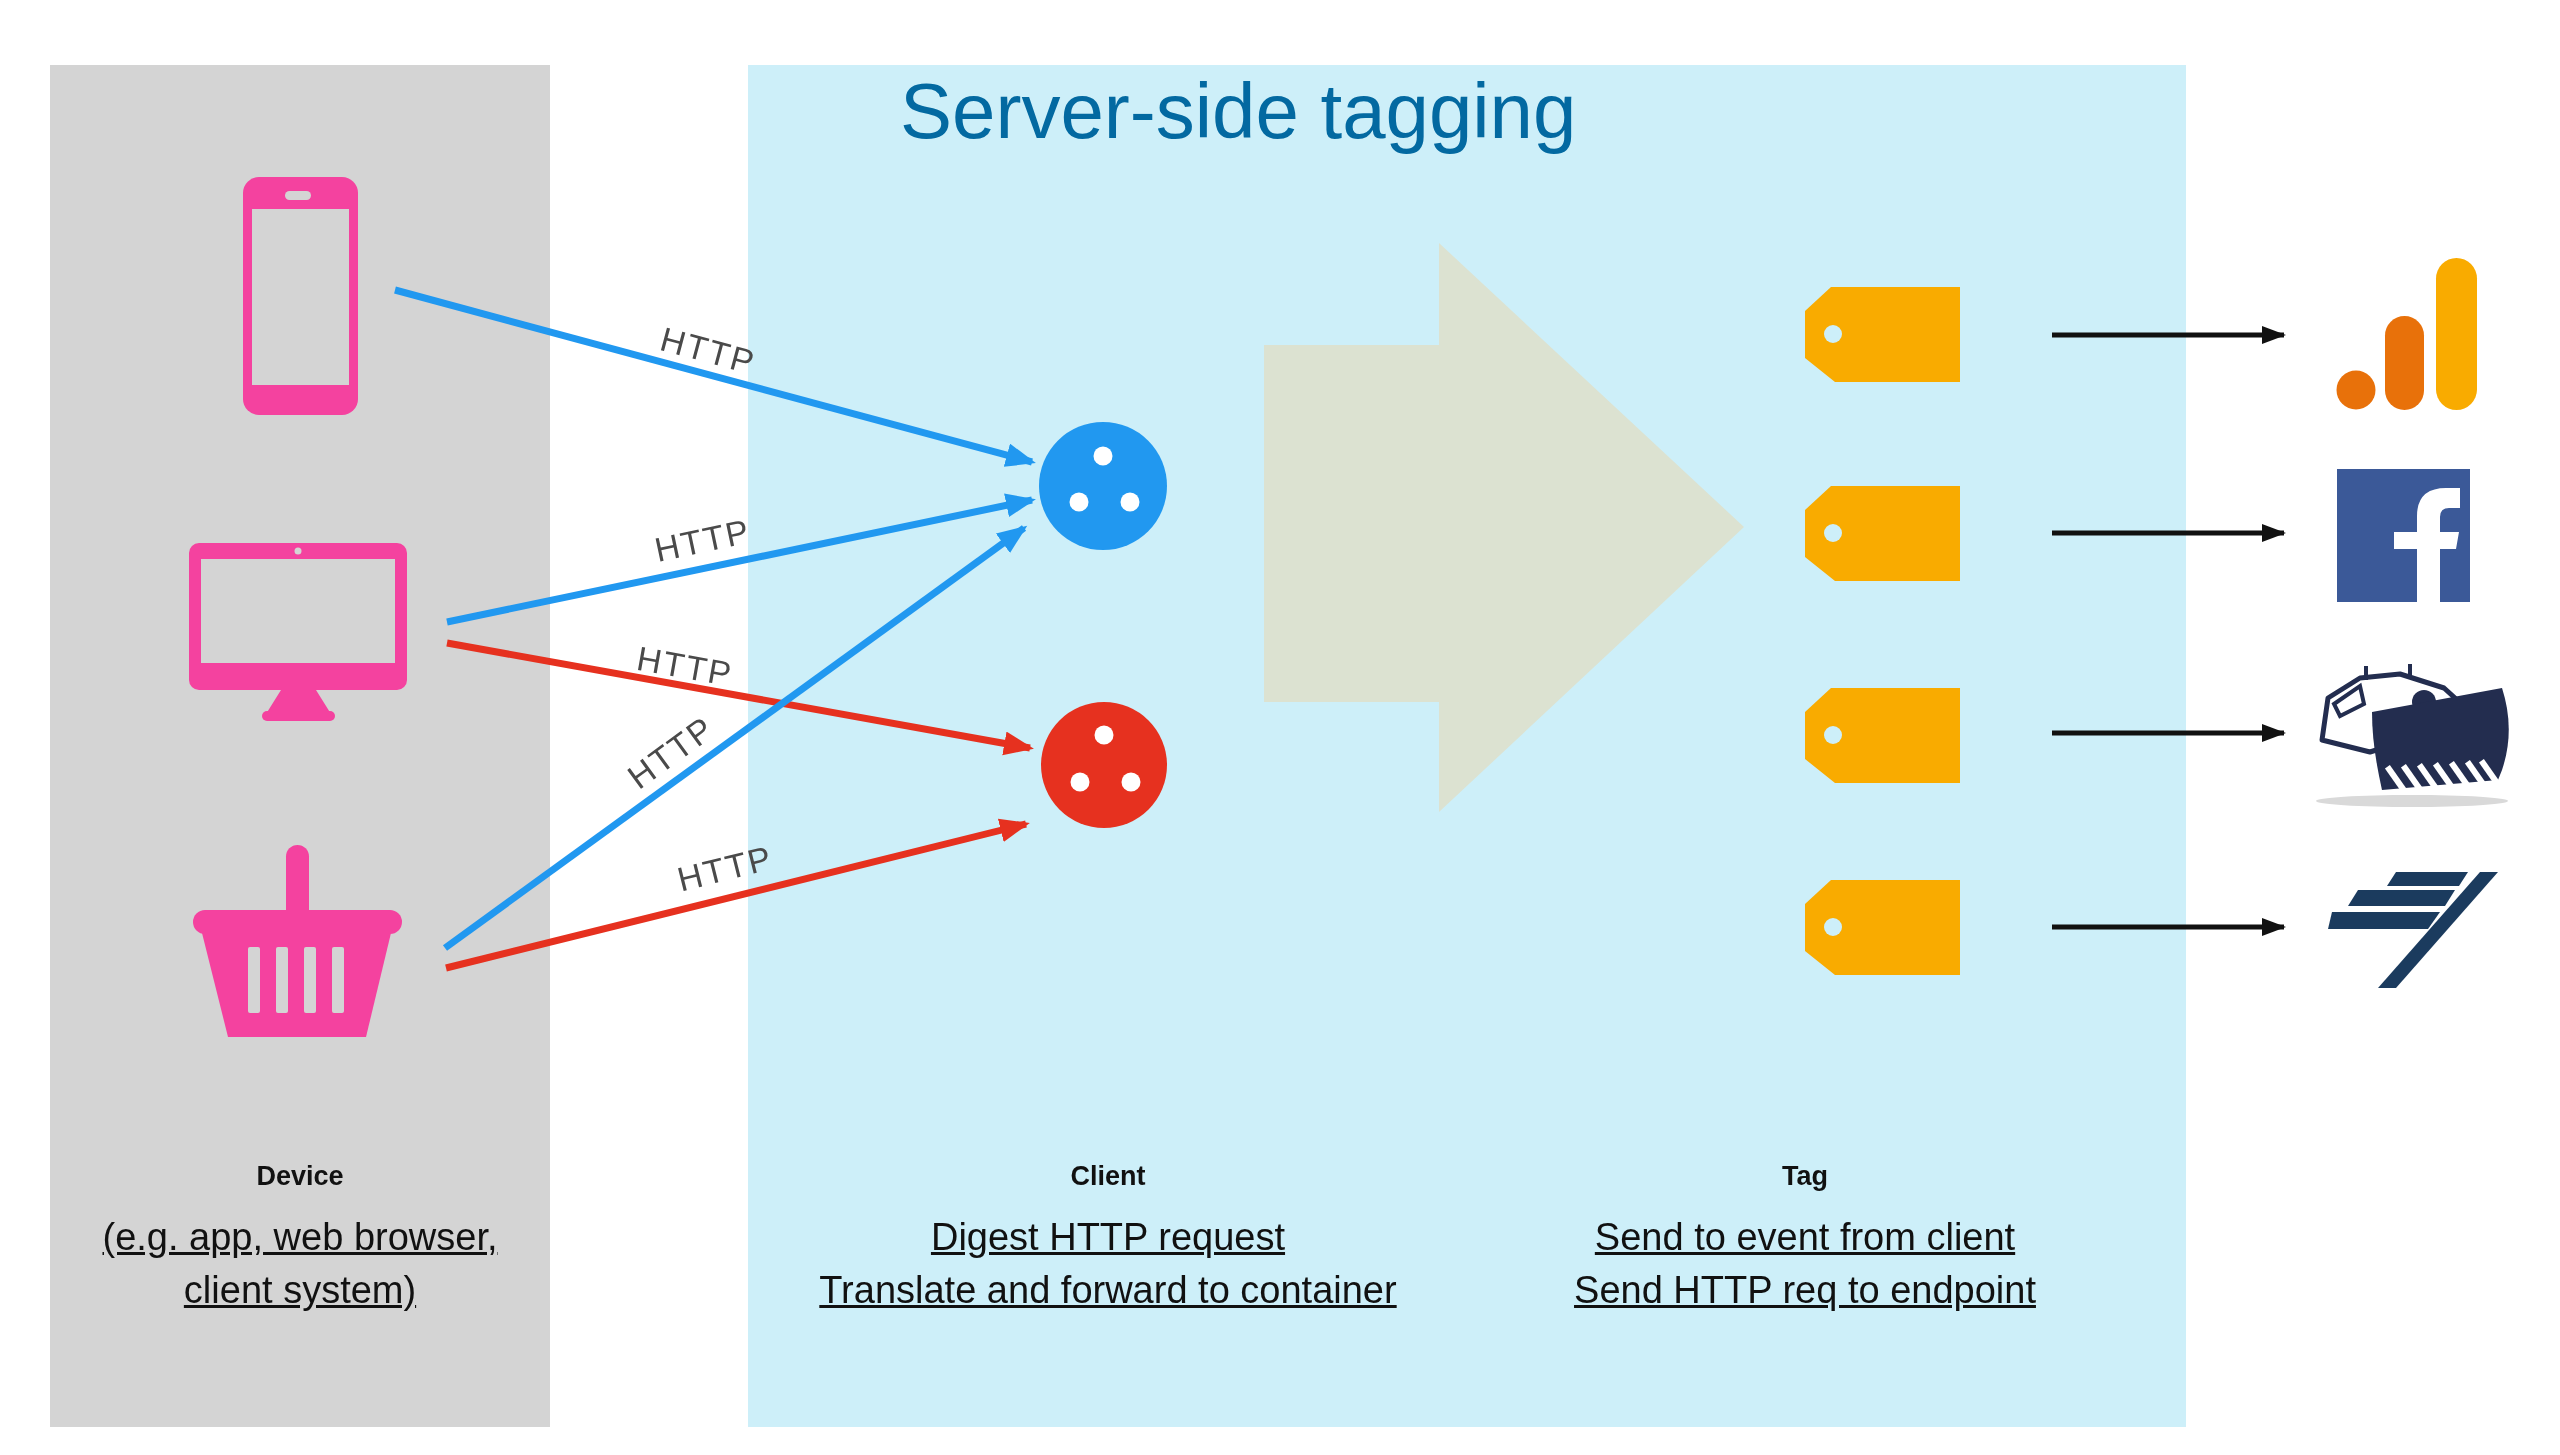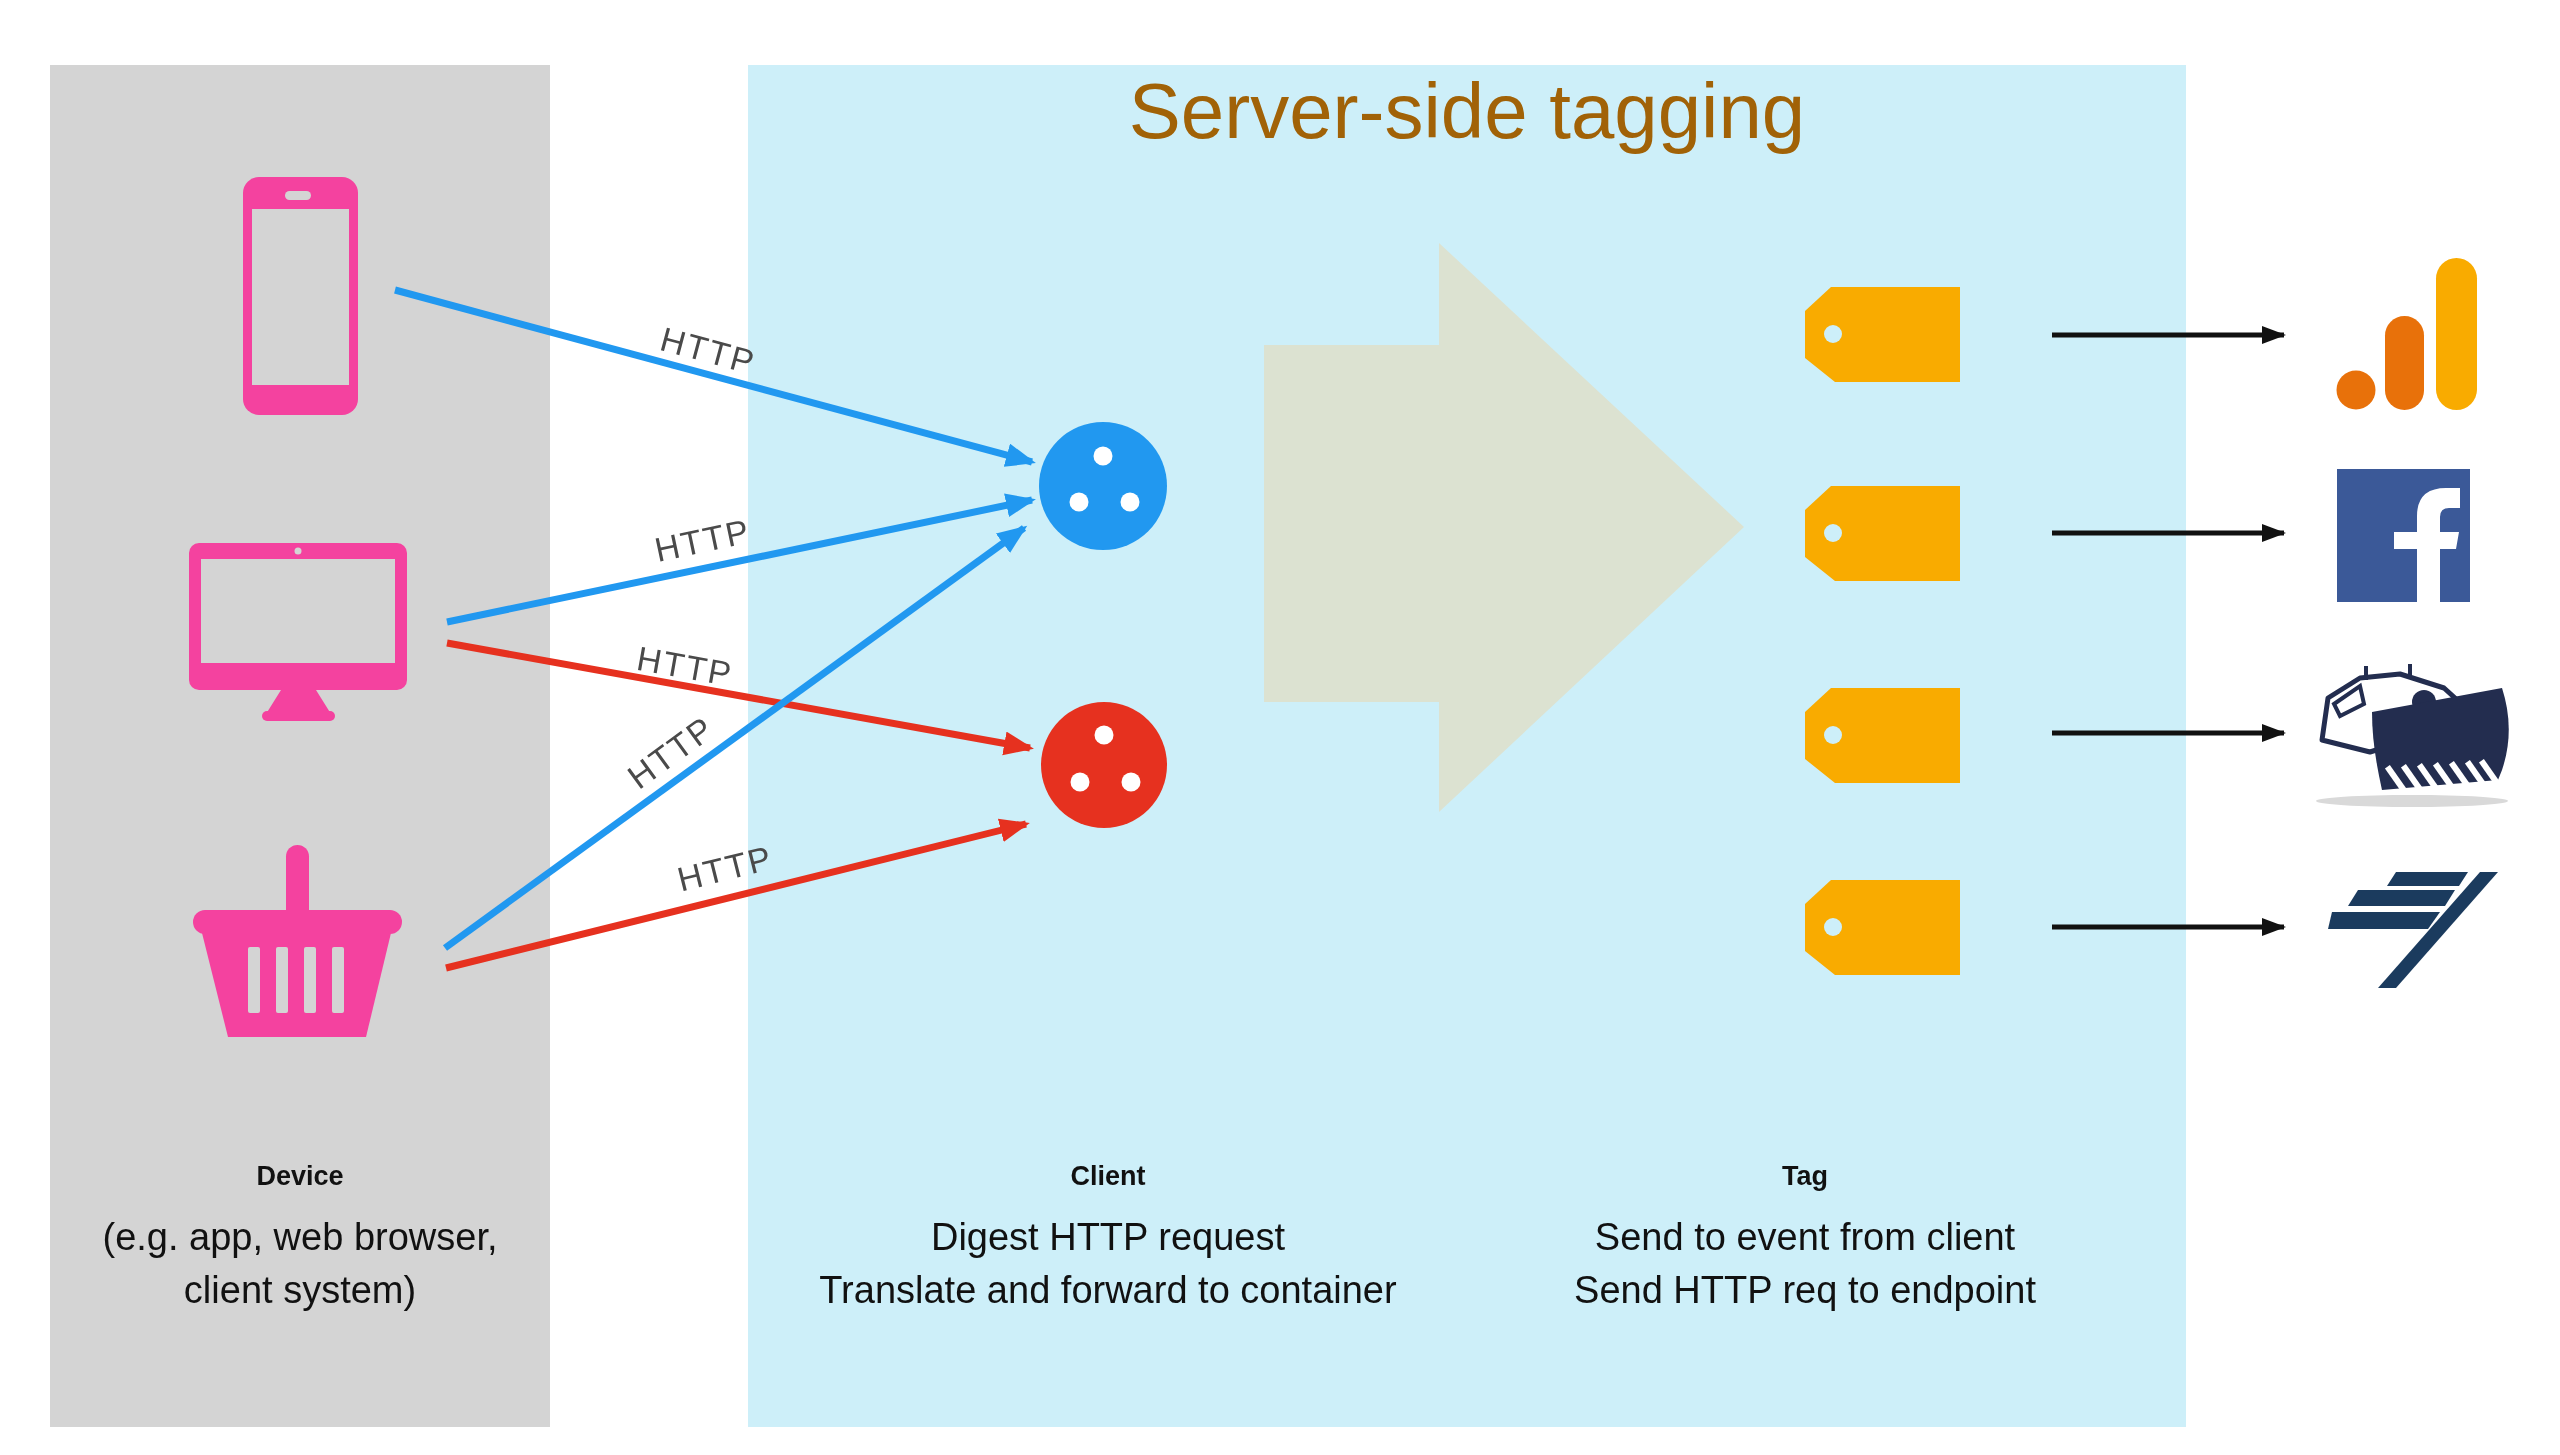--- a/index.html
+++ b/index.html
@@ -1,40 +1,40 @@
 <!DOCTYPE html>
 <html style="--color-panel_gray: #D4D4D4; --color-panel_blue: #CDEFF9; --color-pink: #F4429F; --color-blue: #2198F0; --color-red: #E6311F; --color-big_arrow: #DCE2D1; --color-tag_orange: #F9AB00; --color-ga_orange: #E8710A; --color-ga_yellow: #F9AB00; --color-facebook_blue: #3B5998; --color-plow_navy: #232D4F; --color-stripes_navy: #1B3B5E; --color-http_text: #4A4A4A; --color-text: #111111;"><head>
 <meta charset="utf-8">
 <style>
   html,body{margin:0;padding:0;background:#ffffff;}
   body{width:2560px;height:1455px;font-family:"Liberation Sans",sans-serif;}
   .canvas{position:relative;width:2560px;height:1455px;background:#fff;overflow:hidden;}
   .panel{position:absolute;top:65px;height:1362px;}
   .panel-gray{left:50px;width:500px;background:var(--color-panel_gray,#D4D4D4);}
   .panel-blue{left:748px;width:1438px;background:var(--color-panel_blue,#CDEFF9);}
-  .title{position:absolute;left:900px;top:66px;width:1134px;text-align:center;
-         font-size:78px;font-weight:500;color:#a16207;letter-spacing:0px;}
+  .title{position:absolute;left:900px;top:66px;width:1134px;
+         font-size:78px;font-weight:500;color:#0369a1;letter-spacing:0px;}
   svg.diagram{position:absolute;left:0;top:0;width:2560px;height:1455px;}
   .pink{fill:var(--color-pink,#F4429F);}
   .grayfill{fill:var(--color-panel_gray,#D4D4D4);}
   .bluefill{fill:var(--color-blue,#2198F0);}
   .redfill{fill:var(--color-red,#E6311F);}
   .sagefill{fill:var(--color-big_arrow,#DCE2D1);}
   .orangefill{fill:var(--color-tag_orange,#F9AB00);}
   .holefill{fill:var(--color-panel_blue,#CDEFF9);}
   .navy{fill:var(--color-plow_navy,#232D4F);}
   .steel{fill:var(--color-stripes_navy,#1B3B5E);}
   .blueline{stroke:var(--color-blue,#2198F0);stroke-width:7;fill:none;}
   .redline{stroke:var(--color-red,#E6311F);stroke-width:7;fill:none;}
   .blackline{stroke:#111;stroke-width:5;fill:none;}
   .http{font-size:34px;font-weight:500;letter-spacing:2px;
         fill:var(--color-http_text,#4A4A4A);text-anchor:middle;}
   .caption{position:absolute;top:1150px;text-align:center;color:#111;}
   .caption h3{margin:0 0 8px 0;font-size:27px;font-weight:700;line-height:53px;}
-  .caption div{font-size:38px;line-height:53px;}
+  .caption div{font-size:38px;line-height:53px;text-decoration:underline;}
   .lbl-device{left:45px;width:510px;}
   .lbl-client{left:658px;width:900px;}
   .lbl-tag{left:1355px;width:900px;}
 </style>
 </head>
 <body>
 
 <div class="canvas">
 
   <div class="panel panel-gray"></div>

